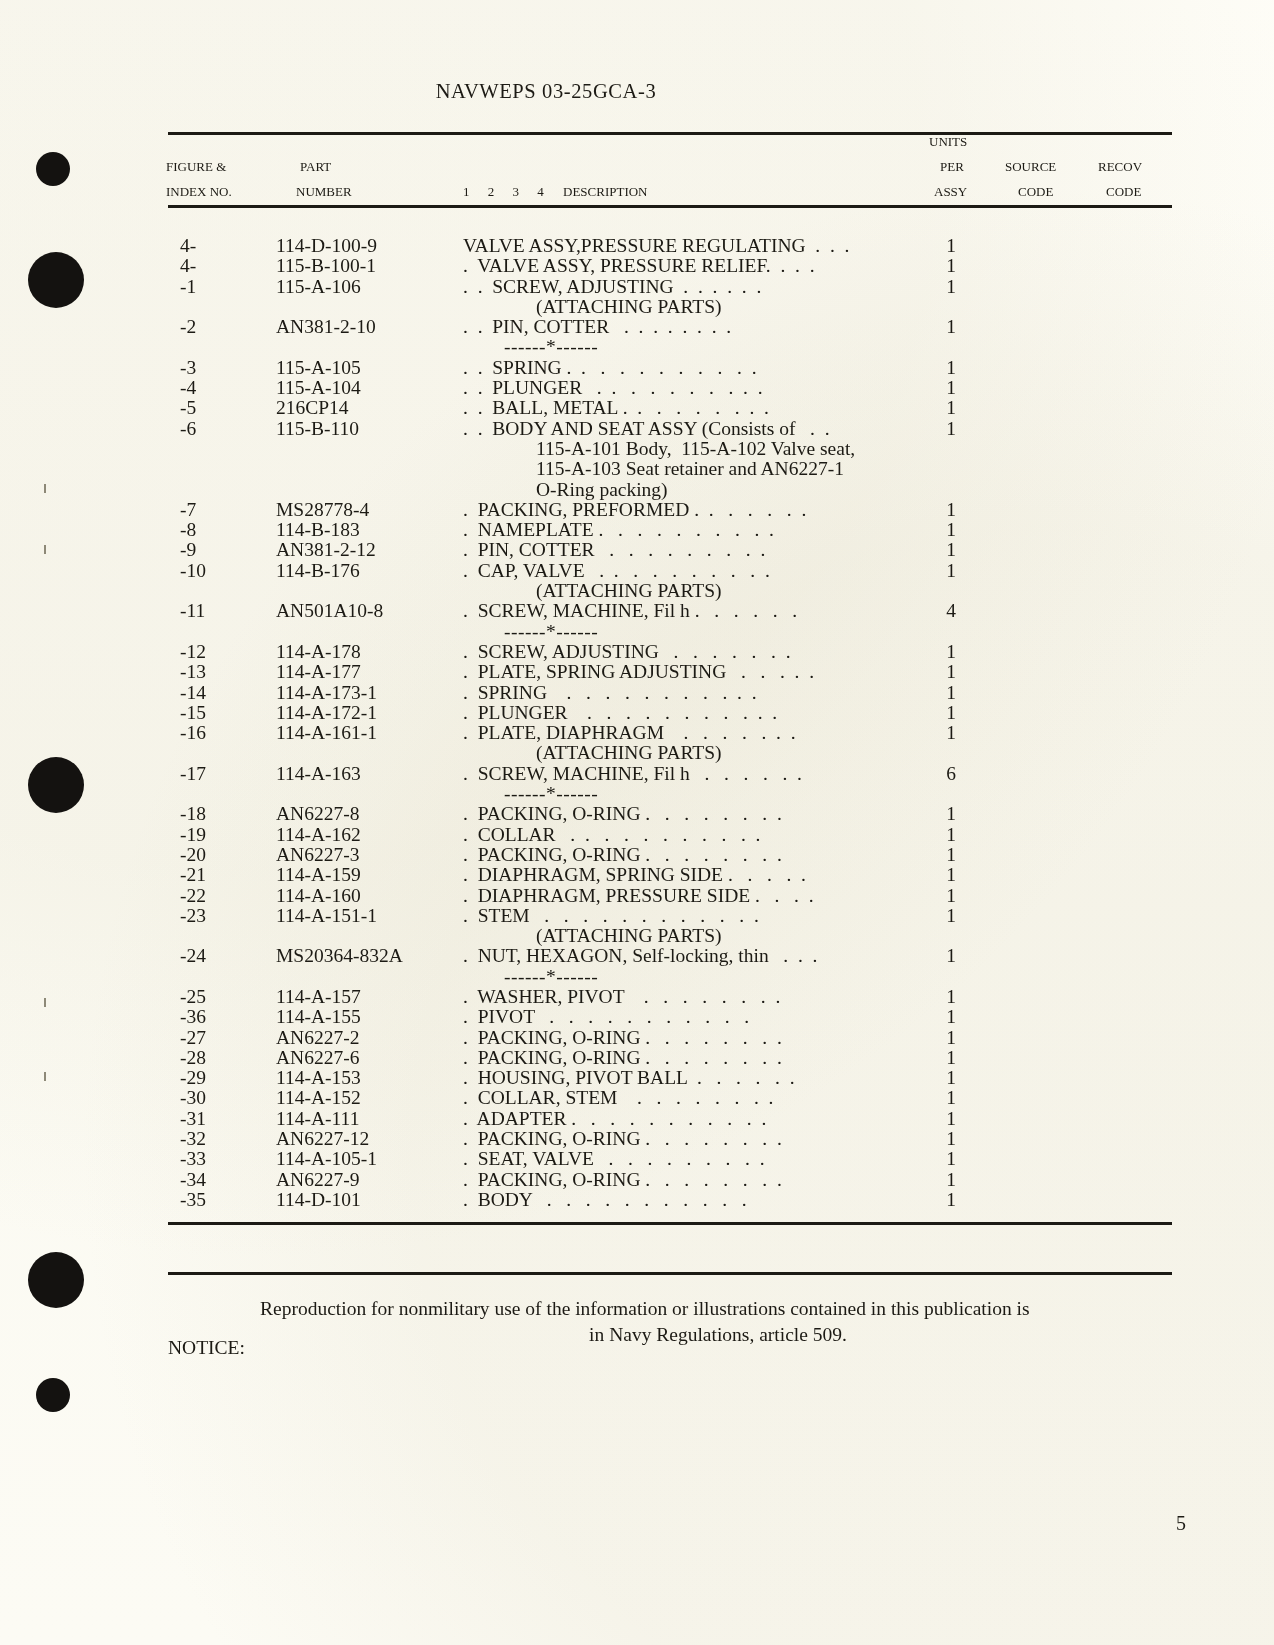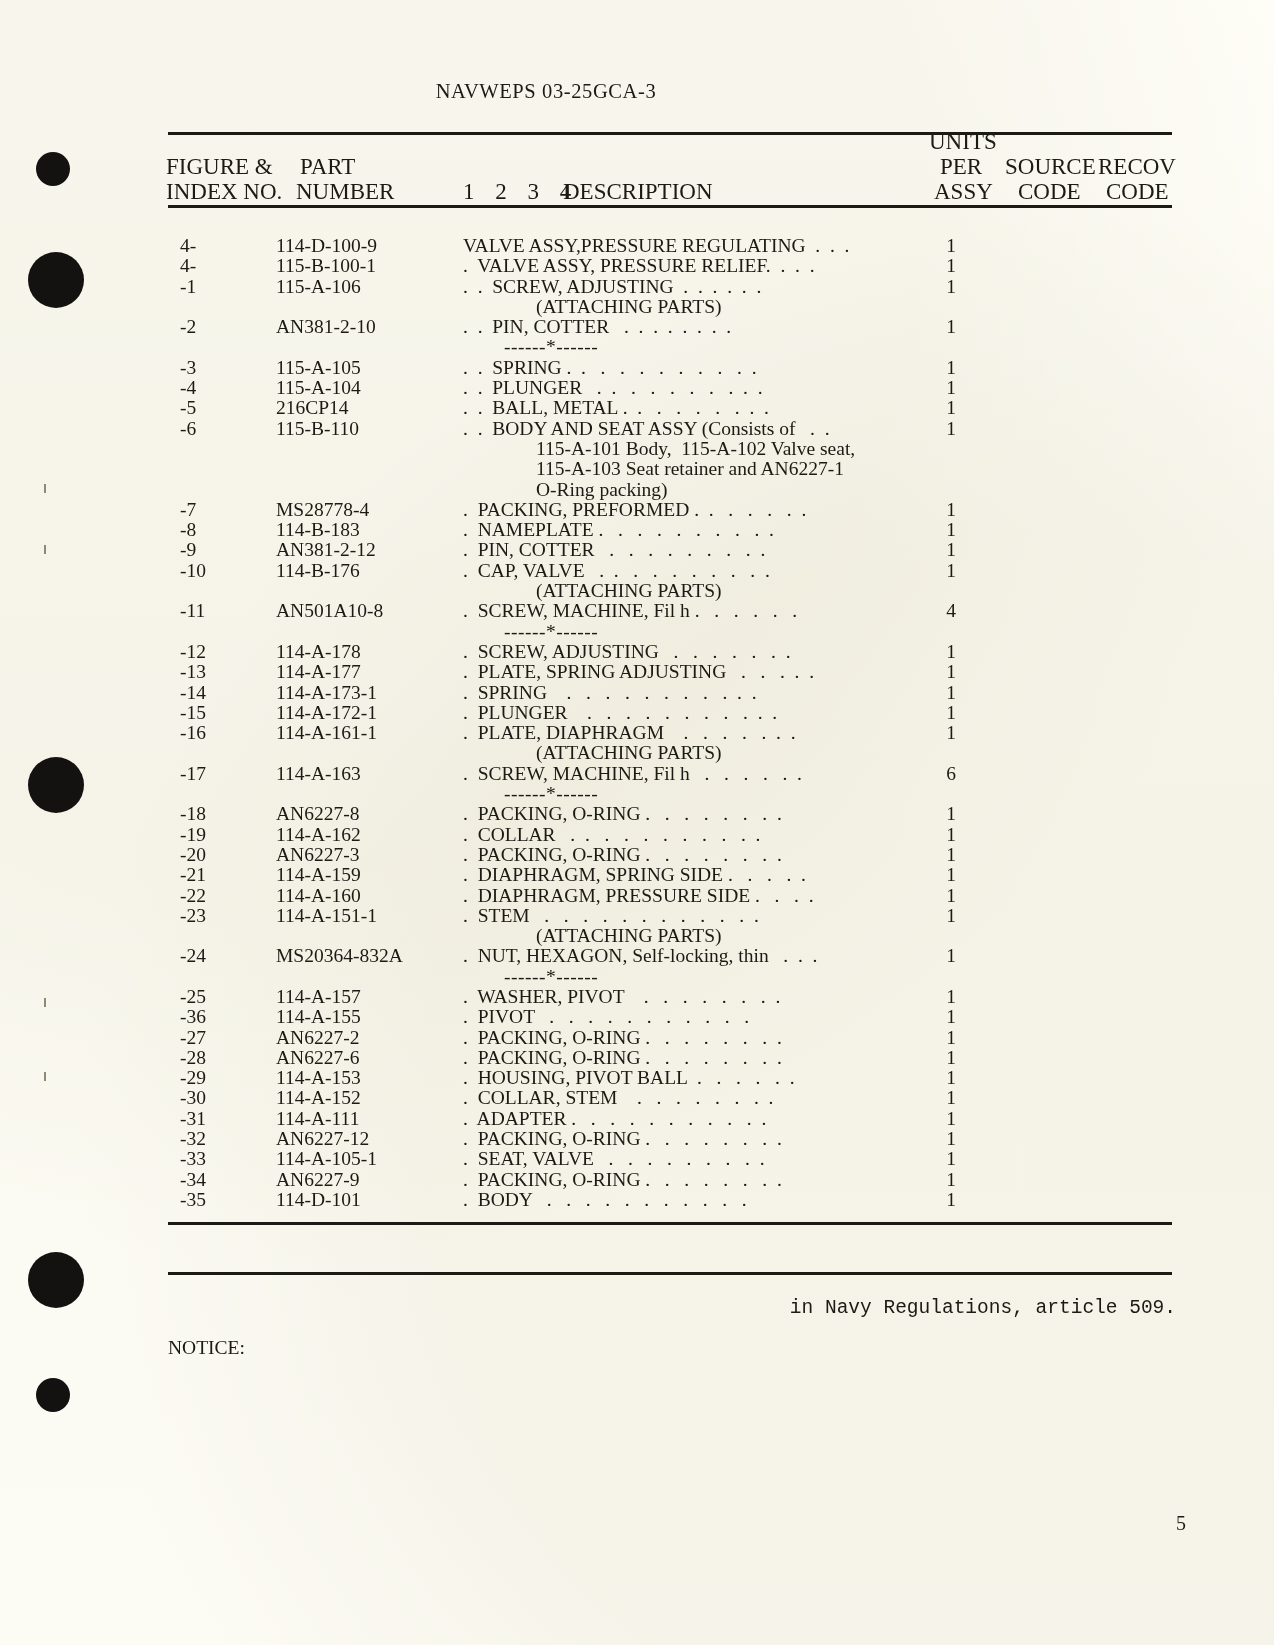--- a/index.html
+++ b/index.html
@@ -40,21 +40,21 @@
   .rule{
     position:absolute; left:168px; width:1004px;
     background:#1c1a14;
   }
   .rule.r1{ top:132px; height:3px; }
   .rule.r2{ top:205px; height:3px; }
   .rule.r3{ top:1222px; height:3px; }
   .rule.r4{ top:1272px; height:3px; }
 
   .thead{ position:absolute; left:0; top:134px; width:1274px; height:70px; }
-  .th{ position:absolute; font-size:23px; line-height:25px; white-space:pre; }
+  .th{ position:absolute; font-size:13px; line-height:25px; white-space:pre; }
   .th.fig1{ left:166px; top:20px; }
   .th.fig2{ left:166px; top:45px; }
   .th.part1{ left:300px; top:20px; }
   .th.part2{ left:296px; top:45px; }
   .th.lvl  { left:463px; top:45px; letter-spacing:7.5px; }
   .th.desc { left:563px; top:45px; }
   .th.units{ left:929px; top:-5px; }
   .th.per  { left:940px; top:20px; }
   .th.assy { left:934px; top:45px; }
   .th.src1 { left:1005px; top:20px; }
@@ -74,21 +74,21 @@
   .row.sub .c-desc{ left:536px; }
   .row.star .c-desc{ left:504px; letter-spacing:.5px; }
 
   .notice{
     position:absolute; left:168px; top:1296px; width:1008px;
     font-size:19.5px; line-height:25.5px;
   }
   .notice .label{ float:left; width:88px;margin-top:39px; }
   .notice .body{ margin-left:92px; text-align:justify; }
   .notice .body p{ margin:0; }
-  .notice .body p.last{ text-align:right;font-family:Liberation Mono, monospace; }
+  .notice .body p.last{ text-align:center; }
 
   .pageno{
     position:absolute; right:88px; top:1512px;
     font-size:20px;
   }
 </style>
 </head>
 <body>
 
 <div class="page">
@@ -414,18 +414,19 @@
         <div class="c c-index">-35</div>
         <div class="c c-part">114-D-101</div>
         <div class="c c-desc">.  BODY   .   .   .   .   .   .   .   .   .   .   .</div>
         <div class="c c-qty">1</div>
       </div>
     </div>
 
   <div class="notice">
     <div class="label">NOTICE:</div>
     <div class="body">
+      <p>Reproduction for nonmilitary use of the information or illustrations contained in this publication is</p>
       <p class="last">in Navy Regulations, article 509.</p>
     </div>
   </div>
 
   <div class="pageno">5</div>
 </div>
 
 </body></html>

